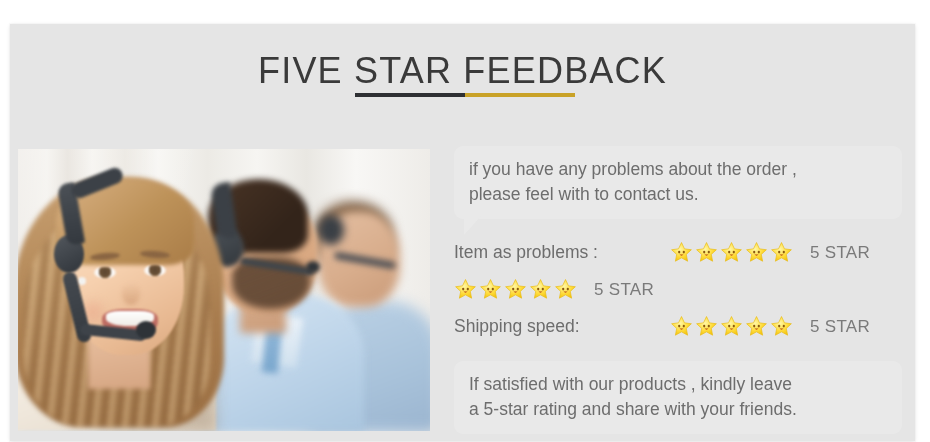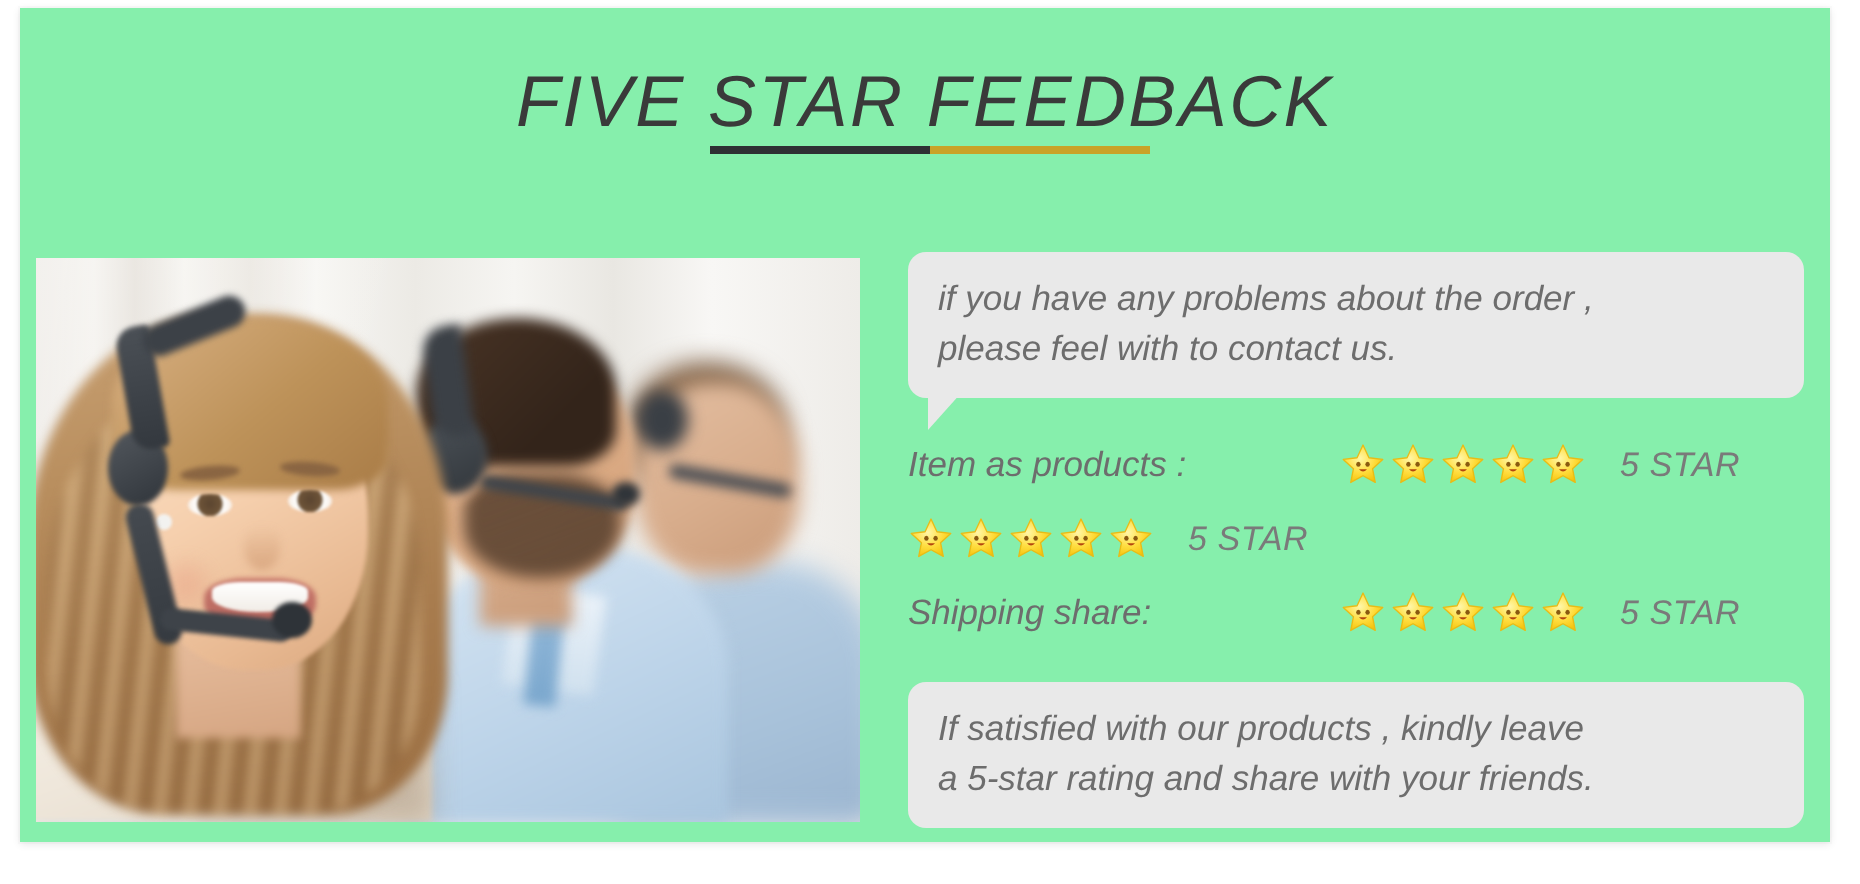--- a/index.html
+++ b/index.html
@@ -12,27 +12,26 @@
     height: 442px;
     font-family: "Liberation Sans", sans-serif;
     overflow: hidden;
     position: relative;
   }
 
   
   #feedback-card {
     position: absolute;
     left: 10px;
-    top: 4px;
+    top: 24px;
     width: 905px;
     height: 417px;
-    background: #86efac;
+    background: #e5e5e5;
     box-shadow: 0 1px 4px rgba(0,0,0,0.10), 0 0 0 1px rgba(0,0,0,0.015);
     overflow: hidden;
-    font-style: italic;
   }
 
   
   #header {
     position: absolute;
     left: 0;
     top: 0;
     width: 905px;
     height: 110px;
   }
@@ -479,21 +478,21 @@
 
   <div id="right-column">
 
     <div class="bubble" id="bubble-top">if you have any problems about the order ,
 please feel with to contact us.</div>
     <div id="bubble-top-tail"></div>
 
     <div id="ratings">
 
       <div class="rating-row">
-        <div class="rating-label">Item as products :</div>
+        <div class="rating-label">Item as problems :</div>
         <div class="rating-stars">
             <span style="display: block;">
 <svg class="star-emoji" viewBox="0 0 24 24" xmlns="http://www.w3.org/2000/svg">
   <defs>
     <radialGradient id="sg" cx="42%" cy="36%" r="70%">
       <stop offset="0%" stop-color="#fff7a8"></stop>
       <stop offset="55%" stop-color="#ffdc3c"></stop>
       <stop offset="100%" stop-color="#f2c007"></stop>
     </radialGradient>
   </defs>
@@ -642,21 +641,21 @@
   <ellipse cx="9.6" cy="11.6" rx="1.15" ry="1.35" fill="#8a5a10"></ellipse>
   <ellipse cx="14.4" cy="11.6" rx="1.15" ry="1.35" fill="#8a5a10"></ellipse>
   <path d="M9.9 14.2 Q12 16.5 14.1 14.2 Z" fill="#b5470f"></path>
 </svg>
             </span>
           </div>
         <div class="rating-value">5 STAR</div>
       </div>
 
       <div class="rating-row">
-        <div class="rating-label">Shipping share:</div>
+        <div class="rating-label">Shipping speed:</div>
         <div class="rating-stars">
             <span style="display: block;">
 <svg class="star-emoji" viewBox="0 0 24 24" xmlns="http://www.w3.org/2000/svg">
   <defs>
     <radialGradient id="sg" cx="42%" cy="36%" r="70%">
       <stop offset="0%" stop-color="#fff7a8"></stop>
       <stop offset="55%" stop-color="#ffdc3c"></stop>
       <stop offset="100%" stop-color="#f2c007"></stop>
     </radialGradient>
   </defs>

